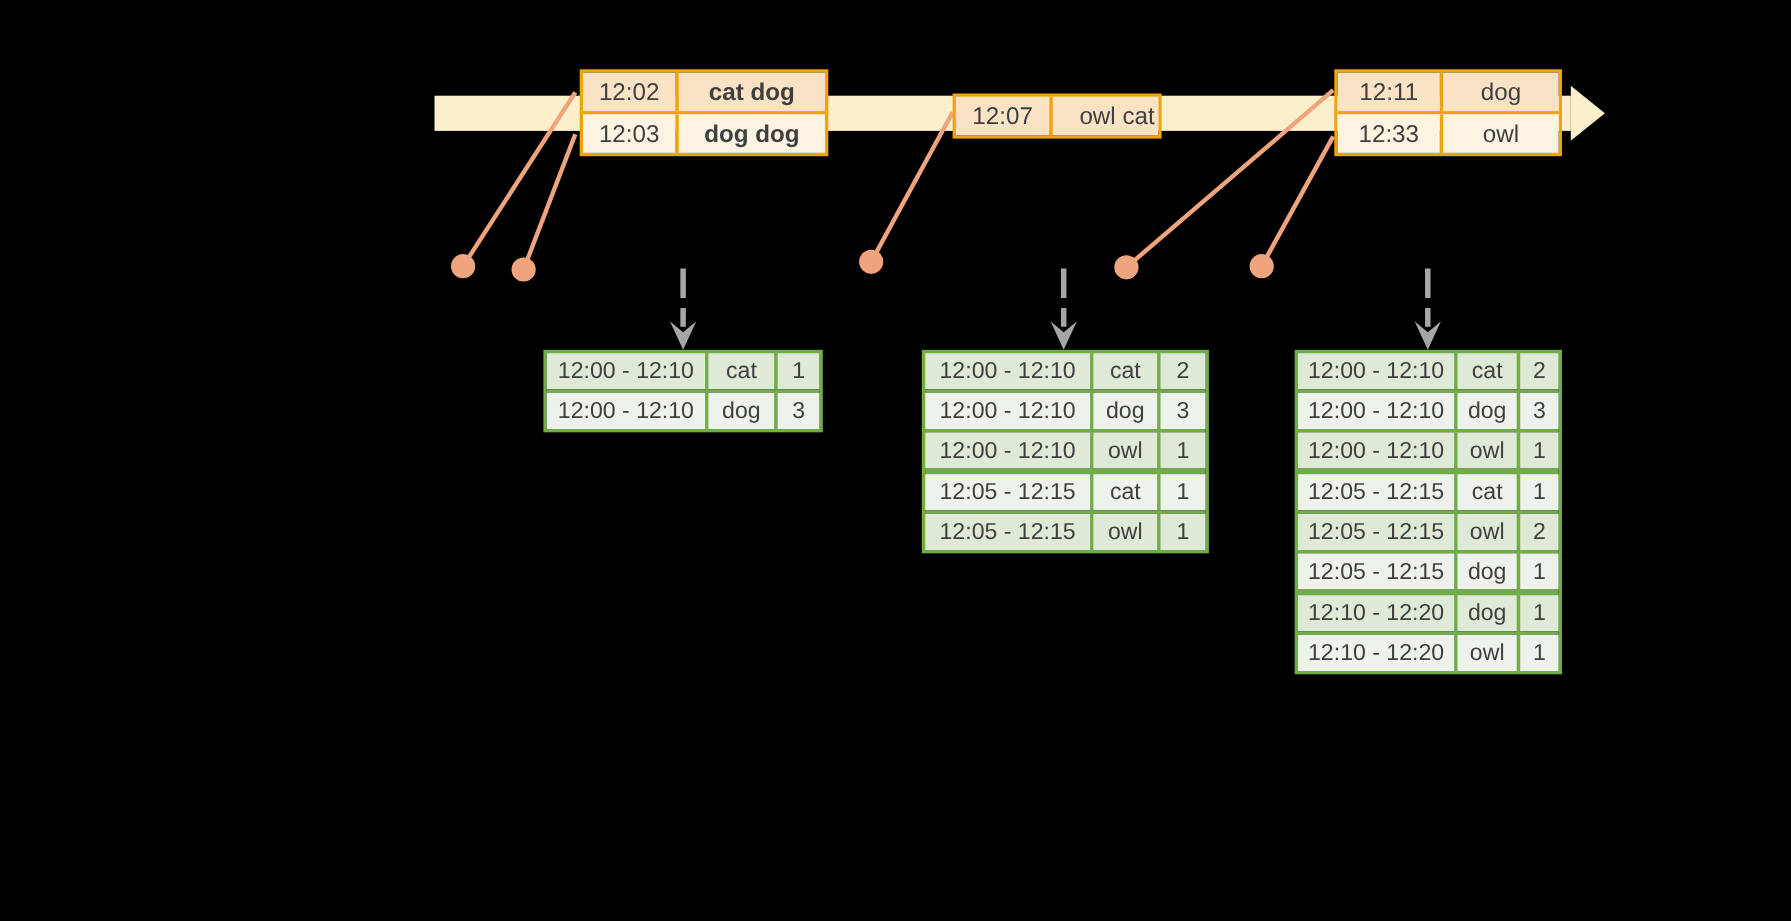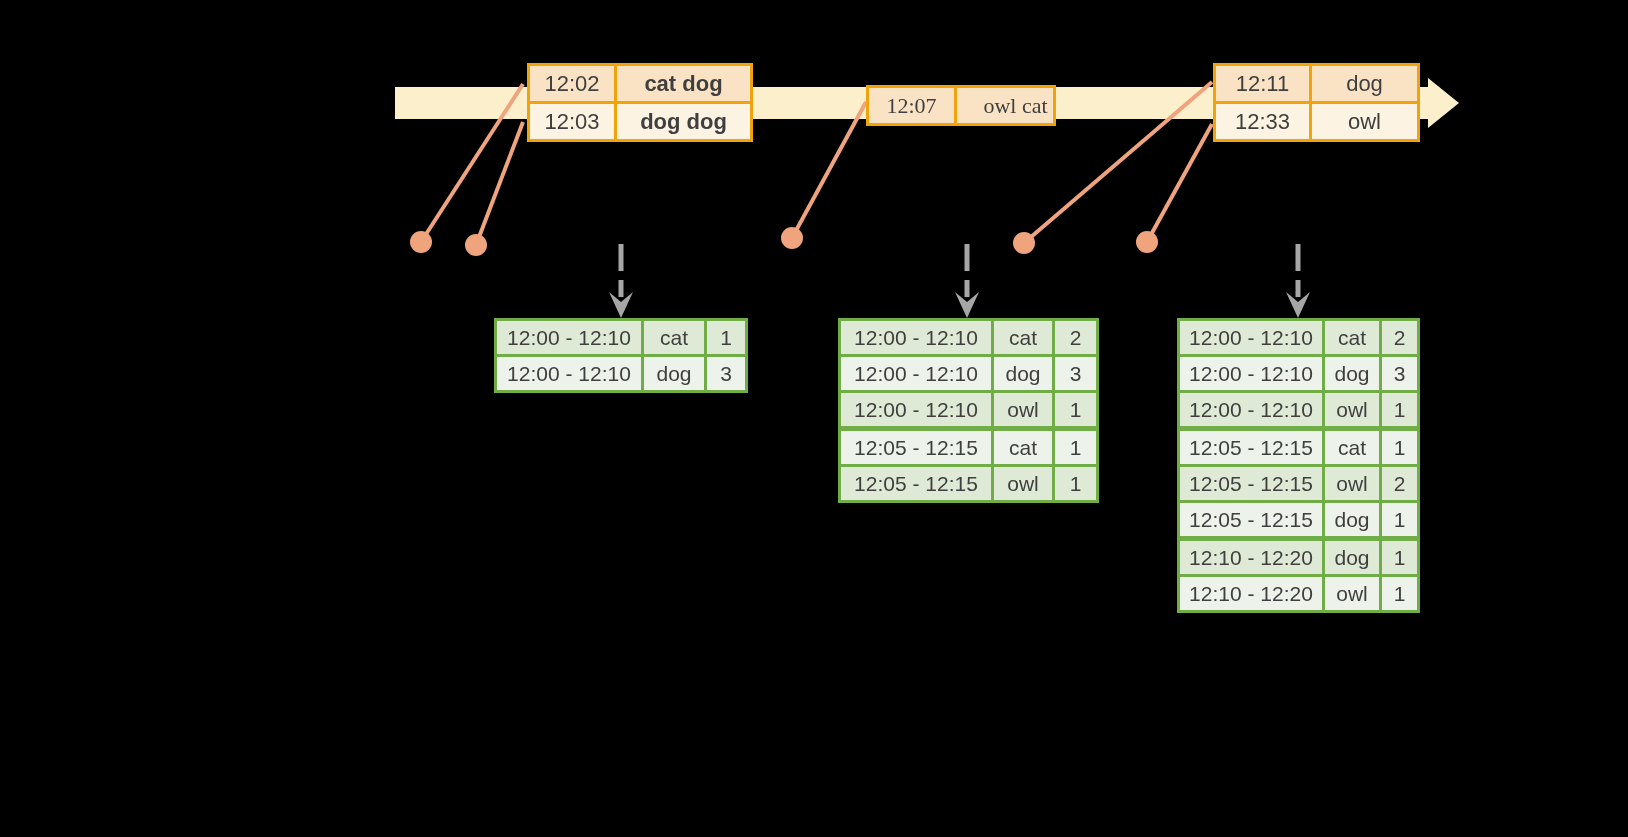--- a/index.html
+++ b/index.html
@@ -38,21 +38,21 @@
   .rtable{border:3px solid var(--result-border);}
   .rtable .row{height:33px;}
   .rtable .row + .row{border-top:3px solid var(--result-border);}
   .rtable .row.group-sep{border-top-width:5px;}
   .rtable .cell{font-size:21px;}
   .rtable .cell + .cell{border-left:3px solid var(--result-border);}
   .rtable .row:nth-child(odd) .cell{background:var(--result-row-odd);}
   .rtable .row:nth-child(even) .cell{background:var(--result-row-even);}
   
   #et1{left:527px;top:63px;}  #et1 .c-time{width:84px;}  #et1 .c-words{width:136px;font-weight:bold;}
-  #et2{left:866px;top:85px;font-family:Liberation Serif, serif;}  #et2 .c-time{width:85px;}  #et2 .c-words{width:99px;padding-left:21px;}
+  #et2{left:866px;top:85px;}  #et2 .c-time{width:85px;}  #et2 .c-words{width:99px;padding-left:21px;}
   #et3{left:1213px;top:63px;} #et3 .c-time{width:93px;}  #et3 .c-words{width:108px;}
   #rt1{left:494px;top:318px;} #rt1 .c-window{width:144px;} #rt1 .c-word{width:63px;} #rt1 .c-count{width:41px;}
   #rt2{left:838px;top:318px;} #rt2 .c-window{width:150px;} #rt2 .c-word{width:61px;} #rt2 .c-count{width:44px;}
   #rt3{left:1177px;top:318px;}#rt3 .c-window{width:142px;} #rt3 .c-word{width:57px;} #rt3 .c-count{width:38px;}
 </style>
 </head>
 <body>
 
 <div id="canvas">
 

